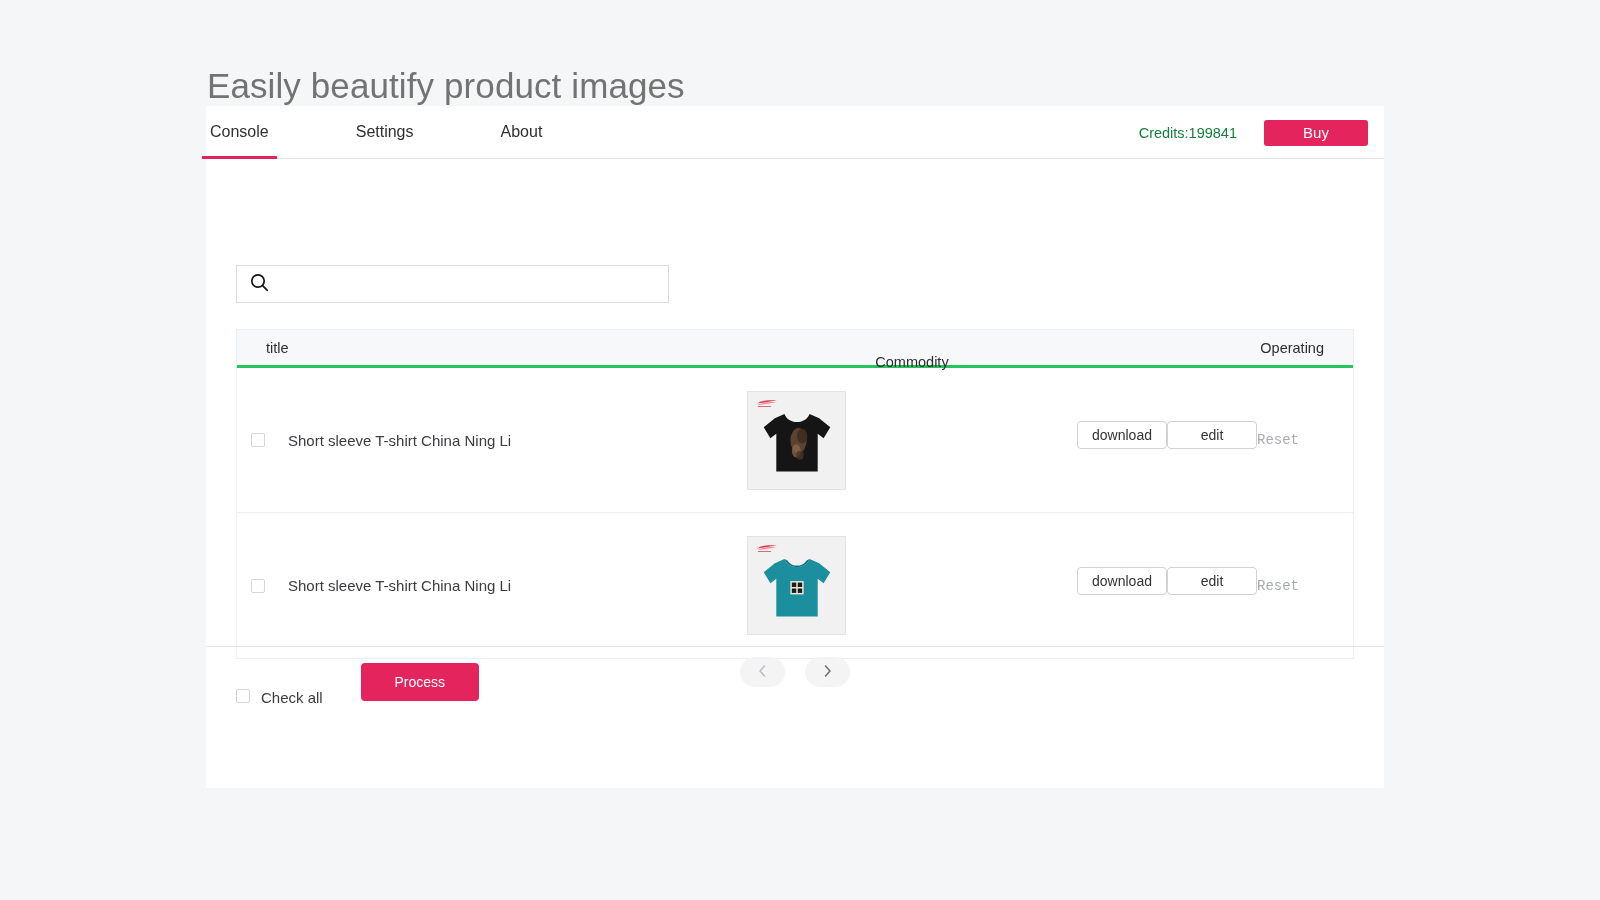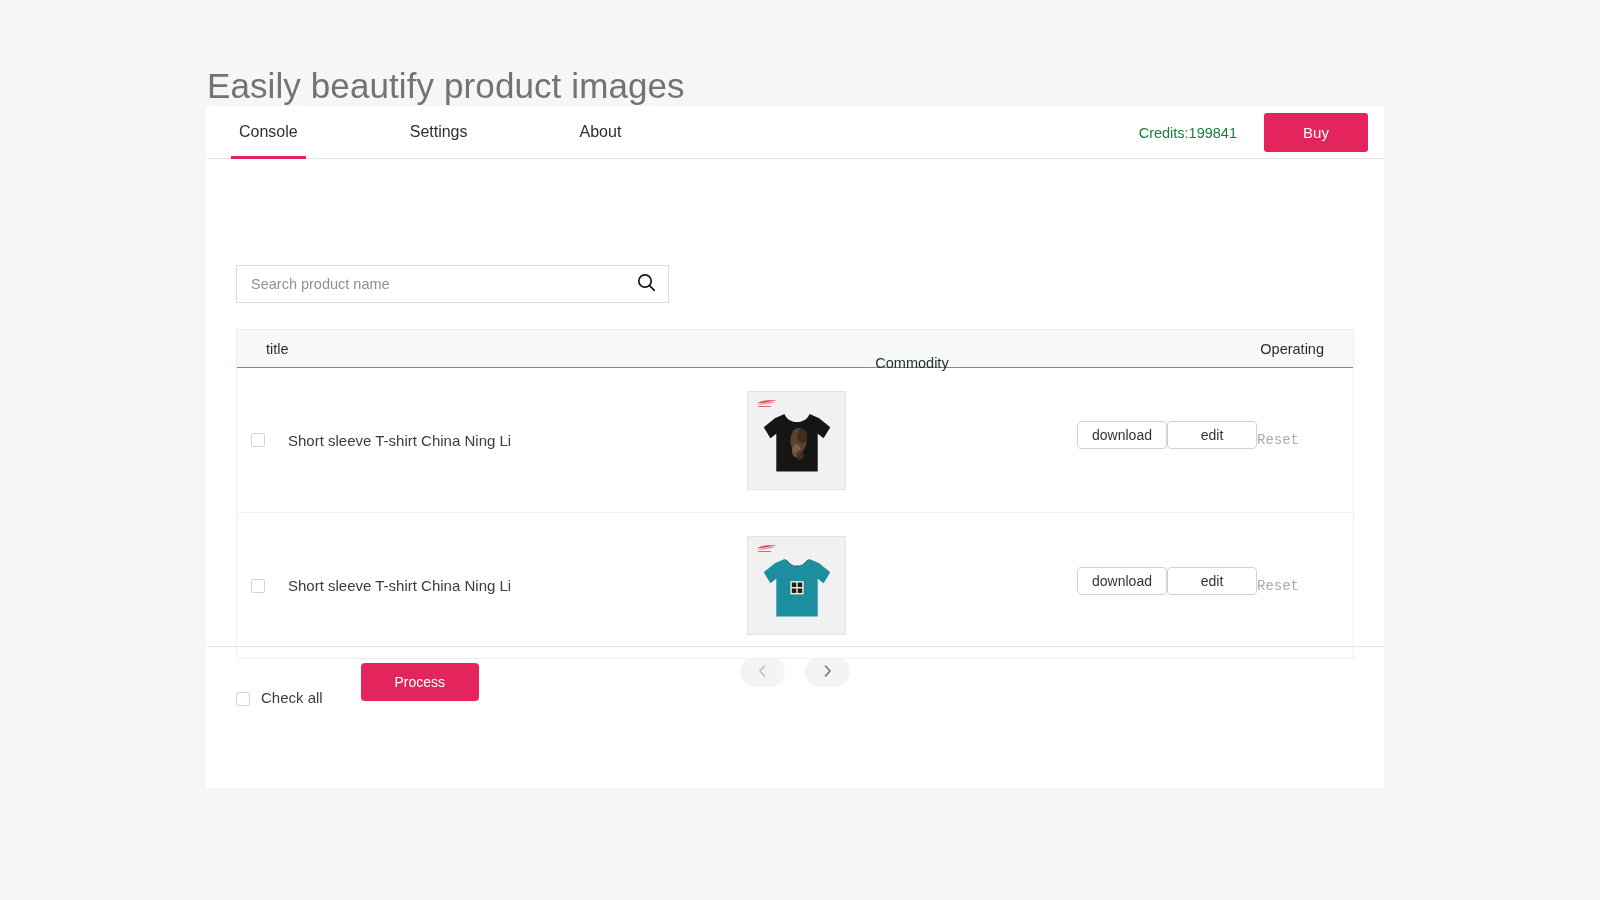--- a/index.html
+++ b/index.html
@@ -48,22 +48,20 @@
     position: relative;
     height: 53px;
     border-bottom: 1px solid #e6e6e6;
     display: flex;
     align-items: center;
   }
   .tabs {
     display: flex;
     align-items: stretch;
     height: 53px;
-    margin-left: 29px;
-    gap: 25px;
   }
   .tab {
     position: relative;
     display: flex;
     align-items: center;
     font-size: 16px;
     color: #2f2f33;
     padding: 0 4px;
     margin-right: 79px;
     cursor: pointer;
@@ -89,21 +87,21 @@
     align-items: center;
   }
   .credits {
     font-size: 14.5px;
     color: #15803d;
     margin-right: 27px;
     white-space: nowrap;
   }
   .buy-btn {
     width: 104px;
-    height: 39px;
+    height: 26px;
     background: #e4245c;
     color: #ffffff;
     border: none;
     border-radius: 3px;
     font-size: 15px;
     font-family: "Liberation Sans", sans-serif;
     cursor: pointer;
     margin-right: 16px;
   }
 
@@ -156,21 +154,21 @@
     top: 170px;
     width: 1118px;
     border: 1px solid #ebeef2;
     border-bottom: 1px solid #ebeef2;
   }
   .thead {
     display: flex;
     align-items: center;
     height: 38px;
     background: #f7f8f9;
-    border-bottom: 1px solid #22c55e;
+    border-bottom: 3px solid #22c55e;
   }
   .th {
     font-size: 14.5px;
     color: #2d2d31;
   }
   .col-title   { width: 510px; padding-left: 29px; }
   .col-commodity { width: 330px; text-align: center; margin-top: 28px; }
   .col-operating { flex: 1; text-align: right; padding-right: 29px; }
 
   .trow {
@@ -305,21 +303,21 @@
     border-top: 1px solid #e6e6e6;
     display: flex;
     align-items: center;
     padding-left: 30px;
   }
   .check-all-label {
     font-size: 15px;
     color: #3b3b40;
     margin-right: 38px;
     display: flex;
-    align-items: flex-end;
+    align-items: flex-start;
     cursor: pointer;
     margin-top: 31px;
   }
   .process-btn {
     width: 118px;
     height: 38px;
     background: #e4245c;
     color: #fff;
     border: none;
     border-radius: 4px;
@@ -351,21 +349,20 @@
       </div>
       <div class="nav-right">
         <span class="credits">Credits:199841</span>
         <button class="buy-btn">Buy</button>
       </div>
     </div>
 
     <div class="card-body">
 
       <div class="search-wrap">
-        <input class="search-input" type="text" placeholder="Search product name" style="">
         <button class="search-icon-btn">
           <span>
             <svg width="19" height="19" viewBox="0 0 19 19" fill="none">
               <circle cx="8" cy="8" r="6.2" stroke="#17171a" stroke-width="1.7"></circle>
               <line x1="12.6" y1="12.6" x2="17.3" y2="17.3" stroke="#17171a" stroke-width="1.7" stroke-linecap="round"></line>
             </svg>
           </span>
         </button>
       </div>
 

